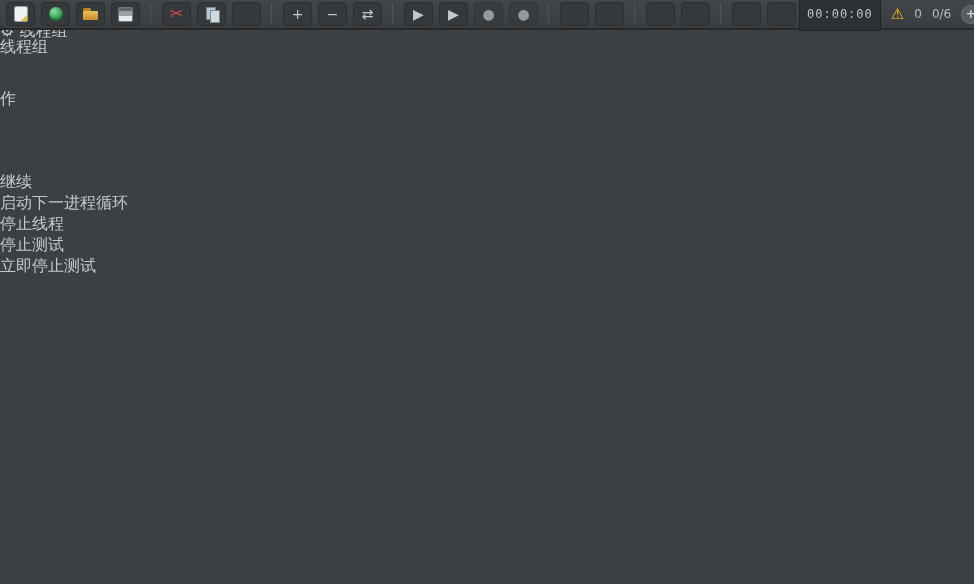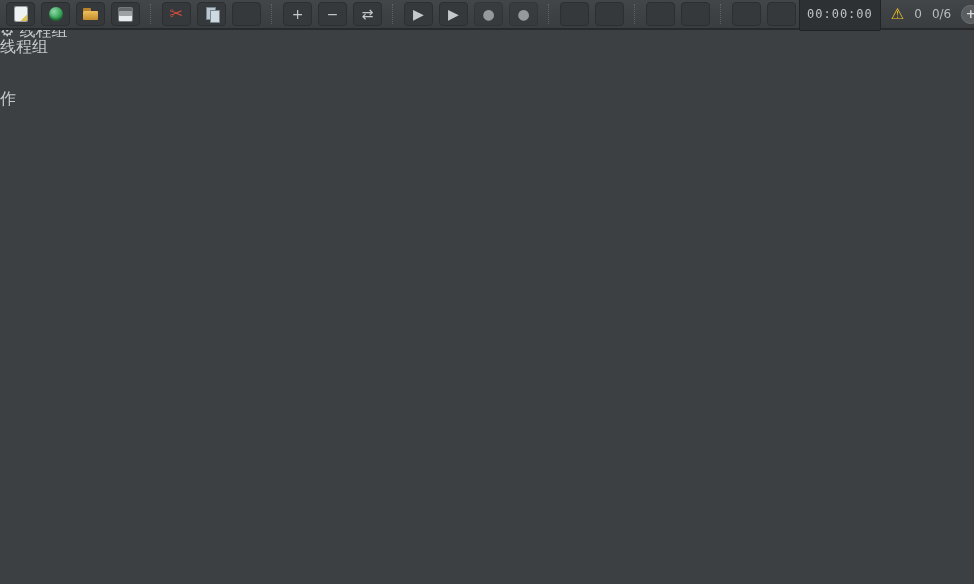--- a/index.html
+++ b/index.html
@@ -190,20 +190,27 @@
 </div>
 
 <div class="main">
   <div class="panel-title">线程组</div>
 
   <div class="field" style="left:48px;top:28px;width:668px;height:17px;"></div>
   <div class="field" style="left:48px;top:49px;width:668px;height:14px;"></div>
 
   <span class="grp-label" style="left:125px;top:64px;">作</span>
   <div class="grp" style="left:134px;top:71px;width:579px;height:62px;border-bottom:none;"></div>
+  <div class="radio-row" style="left:172px;top:78px;">
+      <div class="radio-item"><span class="radio sel"></span><span>继续</span></div>
+      <div class="radio-item"><span class="radio"></span><span>启动下一进程循环</span></div>
+      <div class="radio-item"><span class="radio"></span><span>停止线程</span></div>
+      <div class="radio-item"><span class="radio"></span><span>停止测试</span></div>
+      <div class="radio-item"><span class="radio"></span><span>立即停止测试</span></div>
+    </div>
 
   <div class="grp" style="left:134px;top:110px;width:579px;height:261px;"></div>
   <div class="field" style="left:48px;top:120px;width:662px;height:19px;"></div>
   <div class="field" style="left:48px;top:144px;width:662px;height:17px;"></div>
   <div class="field" style="left:48px;top:164px;width:662px;height:17px;"></div>
 
   
   
   
 </div>

